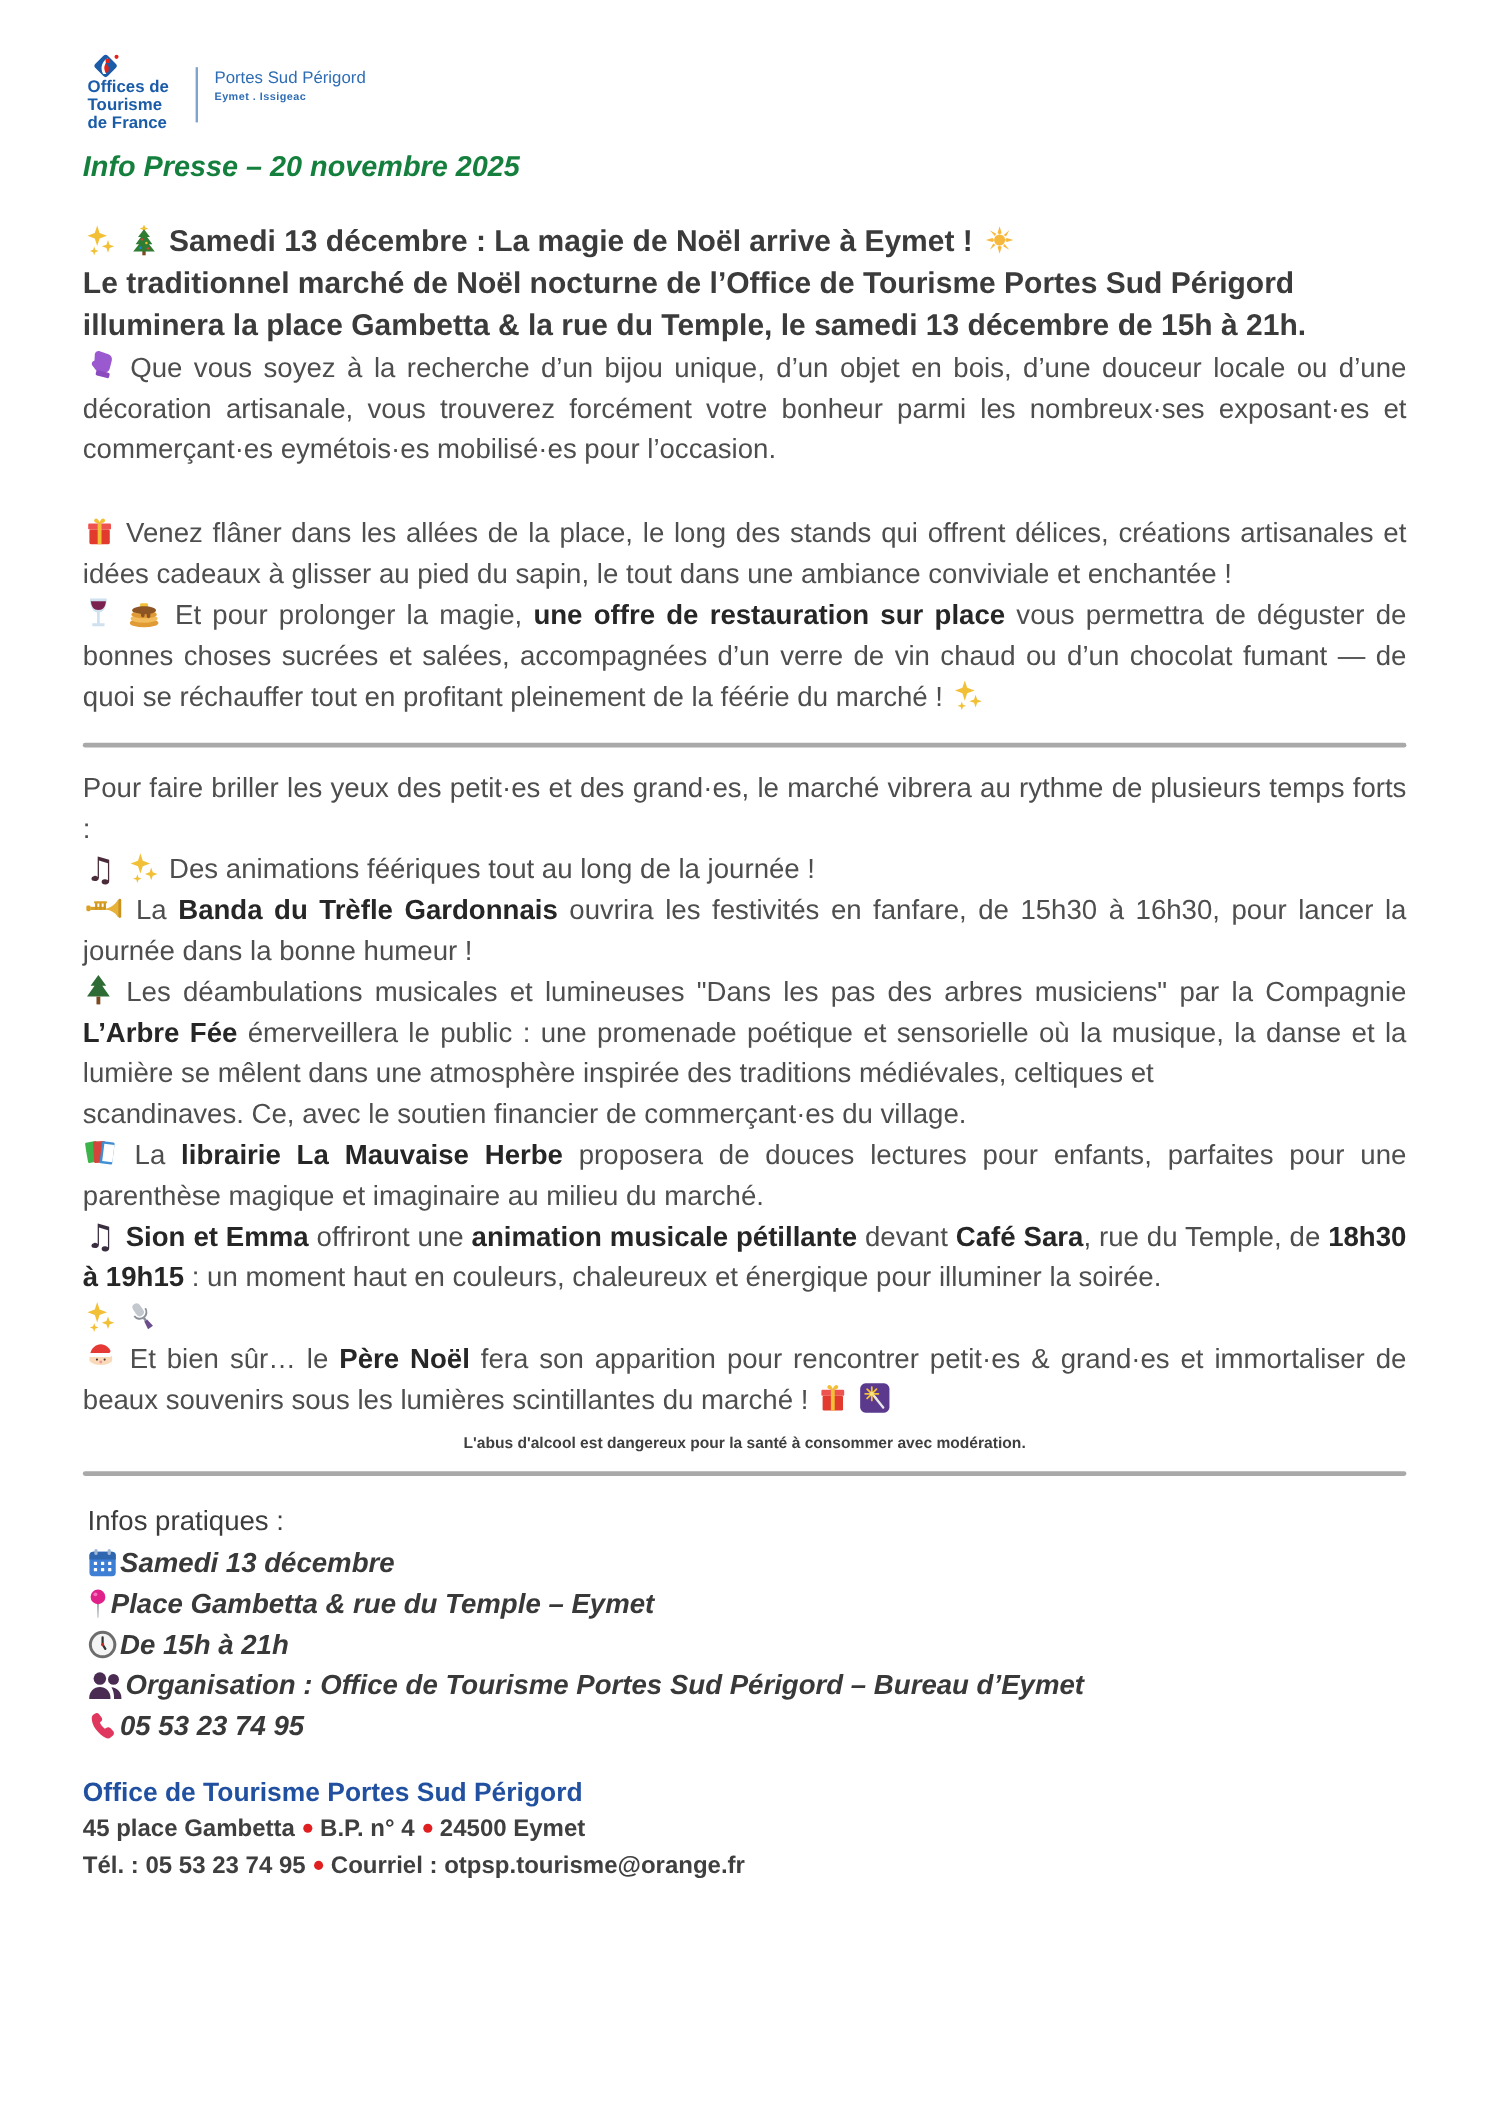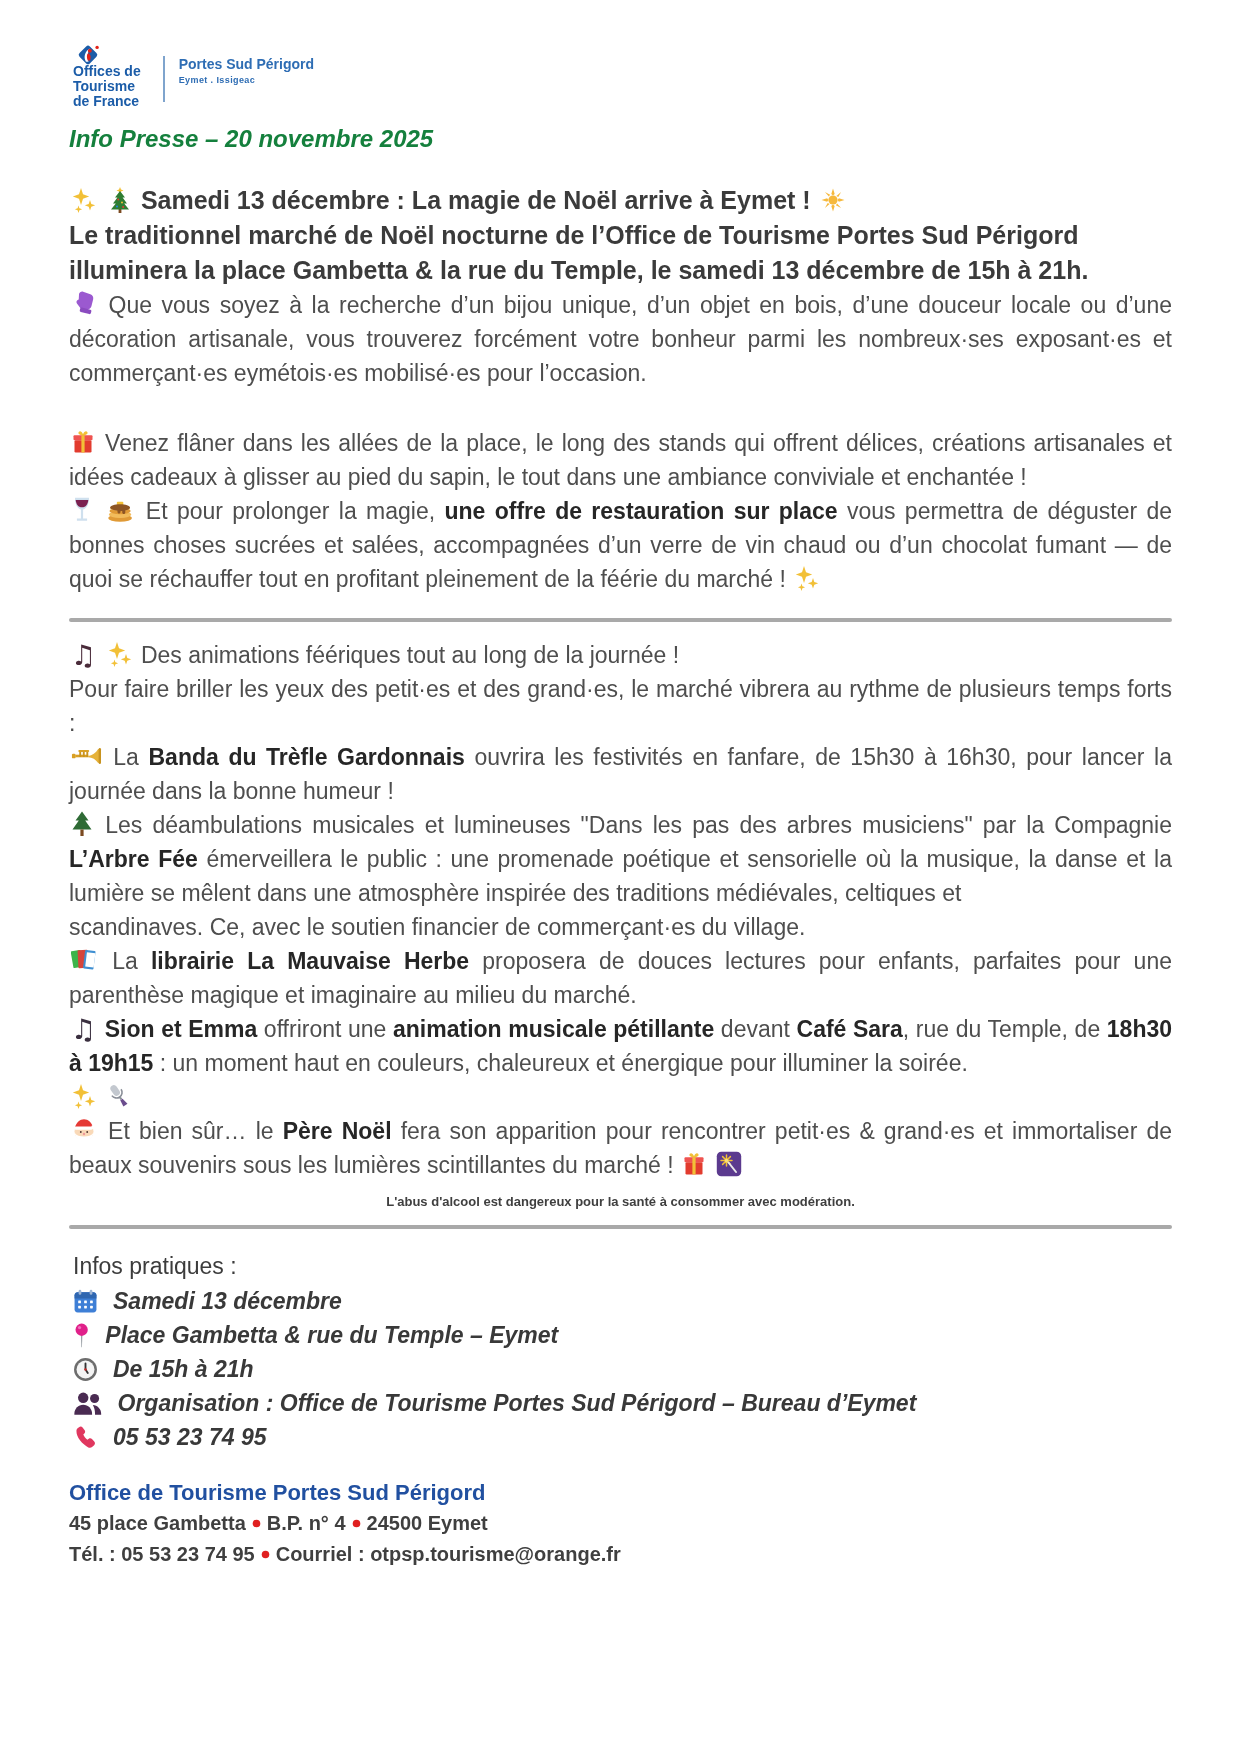--- a/index.html
+++ b/index.html
@@ -7,40 +7,40 @@
        font-family:"Liberation Sans","DejaVu Sans",sans-serif;}
   .page{box-sizing:border-box;width:1241px;height:1428px;padding:44px 69px 0 69px;position:relative;}
 
   
   .logo{display:flex;align-items:flex-start;margin-left:4px;}
   .logo-main{display:flex;flex-direction:column;}
   .logo-mark{width:58px;height:58px;}
   .logo-org{font-size:14px;line-height:15px;font-weight:700;color:#1B5CA8;margin-top:-6px;}
   .logo-sep{width:2px;height:46px;background:#7fa4cd;margin:12px 14px 0 22px;}
   .logo-brand{padding-top:12px;}
-  .brand-name{font-size:14px;font-weight:700;color:#2E6DB4;}
+  .brand-name{font-size:14px;font-weight:400;color:#2E6DB4;}
   .brand-sub{font-size:9px;font-weight:700;color:#2E6DB4;margin-top:3px;letter-spacing:.4px;}
 
   .date{margin:16px 0 0 0;font-style:italic;font-weight:700;font-size:24px;color:#15803d;}
 
   .lead{margin-top:30px;}
   .title,.intro{margin:0;font-size:25px;font-weight:700;color:#3B3B3B;line-height:35px;}
 
   .para{margin:0;font-size:23px;line-height:34px;color:#4E4E4E;text-align:justify;}
   .para b{color:#262626;font-weight:700;}
   .mt-flaner{margin-top:36px;}
 
   .rule{height:4px;background:#A9A9A9;border-radius:2px;margin:22px 0 16px 0;}
   .rule2{margin:16px 0 20px 0;}
 
   .alcohol{margin:12px 0 0 0;font-size:13px;font-weight:700;color:#3F3F3F;text-align:center;}
 
   .infos{margin-top:24px;}
   .infos-heading{margin:0 0 4px 4px;font-size:23px;color:#3C3C3C;}
-  .info-row{display:flex;align-items:center;gap:13px;min-height:34px;margin-left:2px;}
+  .info-row{display:flex;align-items:center;min-height:34px;margin-left:2px;}
   .info-label{font-style:italic;font-weight:700;font-size:23px;color:#393939;}
 
   .footer{margin-top:26px;}
   .footer-name{margin:0;font-size:22px;font-weight:700;color:#2150A0;}
   .footer-line{margin:4px 0 0 0;font-size:20px;font-weight:700;color:#3F3F3F;line-height:27px;}
 
   
   .ic{display:inline-block;margin:0 2px;}
   .ic svg{height:26px;width:auto;vertical-align:-4px;}
   .info-row .ic svg{height:25px;vertical-align:middle;}
@@ -128,28 +128,28 @@
         </svg></span> Et pour prolonger la magie, <b>une offre de restauration sur place</b> vous permettra de déguster de bonnes choses sucrées et salées, accompagnées d’un verre de vin chaud ou d’un chocolat fumant — de quoi se réchauffer tout en profitant pleinement de la féérie du marché ! <span class="ic"><svg viewBox="0 0 26 26">
           <g fill="#F2C037">
             <path d="M10 1l2 6.2 6.2 2.3-6.2 2.3L10 18l-2-6.2-6.2-2.3L8 7.2z"></path>
             <path d="M19 13l1.3 3.9 3.9 1.4-3.9 1.4L19 23.6l-1.3-3.9-3.9-1.4 3.9-1.4z"></path>
             <path d="M7.5 18.5l.9 2.7 2.7 1-2.7 1-.9 2.7-.9-2.7-2.7-1 2.7-1z"></path>
           </g>
         </svg></span></p>
 
   <div class="rule"></div>
 
+  <p class="para">Pour faire briller les yeux des petit·es et des grand·es, le marché vibrera au rythme de plusieurs temps forts :</p>
   <p class="para"><span class="ic"><span class="glyph" style="color:#4A2B3A">♫</span></span> <span class="ic"><svg viewBox="0 0 26 26">
           <g fill="#F2C037">
             <path d="M10 1l2 6.2 6.2 2.3-6.2 2.3L10 18l-2-6.2-6.2-2.3L8 7.2z"></path>
             <path d="M19 13l1.3 3.9 3.9 1.4-3.9 1.4L19 23.6l-1.3-3.9-3.9-1.4 3.9-1.4z"></path>
             <path d="M7.5 18.5l.9 2.7 2.7 1-2.7 1-.9 2.7-.9-2.7-2.7-1 2.7-1z"></path>
           </g>
         </svg></span> Des animations féériques tout au long de la journée !</p>
-  <p class="para">Pour faire briller les yeux des petit·es et des grand·es, le marché vibrera au rythme de plusieurs temps forts :</p>
   <p class="para"><span class="ic"><svg viewBox="0 0 26 22">
           <rect x=".8" y="9" width="3" height="4" rx="1" fill="#D9A024"></rect>
           <rect x="3.6" y="9.9" width="11" height="2.2" fill="#D9A024"></rect>
           <rect x="7" y="6.8" width="1.6" height="5" fill="#C8931F"></rect>
           <rect x="10" y="6.8" width="1.6" height="5" fill="#C8931F"></rect>
           <rect x="13" y="6.8" width="1.6" height="5" fill="#C8931F"></rect>
           <rect x="6.2" y="6" width="9.2" height="1.6" rx=".8" fill="#D9A024"></rect>
           <path fill="#E6B23A" d="M14.5 11c3.5-.4 6.5-2.8 8.5-6l2 .8v10.4l-2 .8c-2-3.2-5-4.8-8.5-5z"></path>
           <rect x="23.4" y="4.2" width="2" height="13.6" rx="1" fill="#C8931F"></rect>
         </svg></span> La <b>Banda du Trèfle Gardonnais</b> ouvrira les festivités en fanfare, de 15h30 à 16h30, pour lancer la journée dans la bonne humeur !</p>

